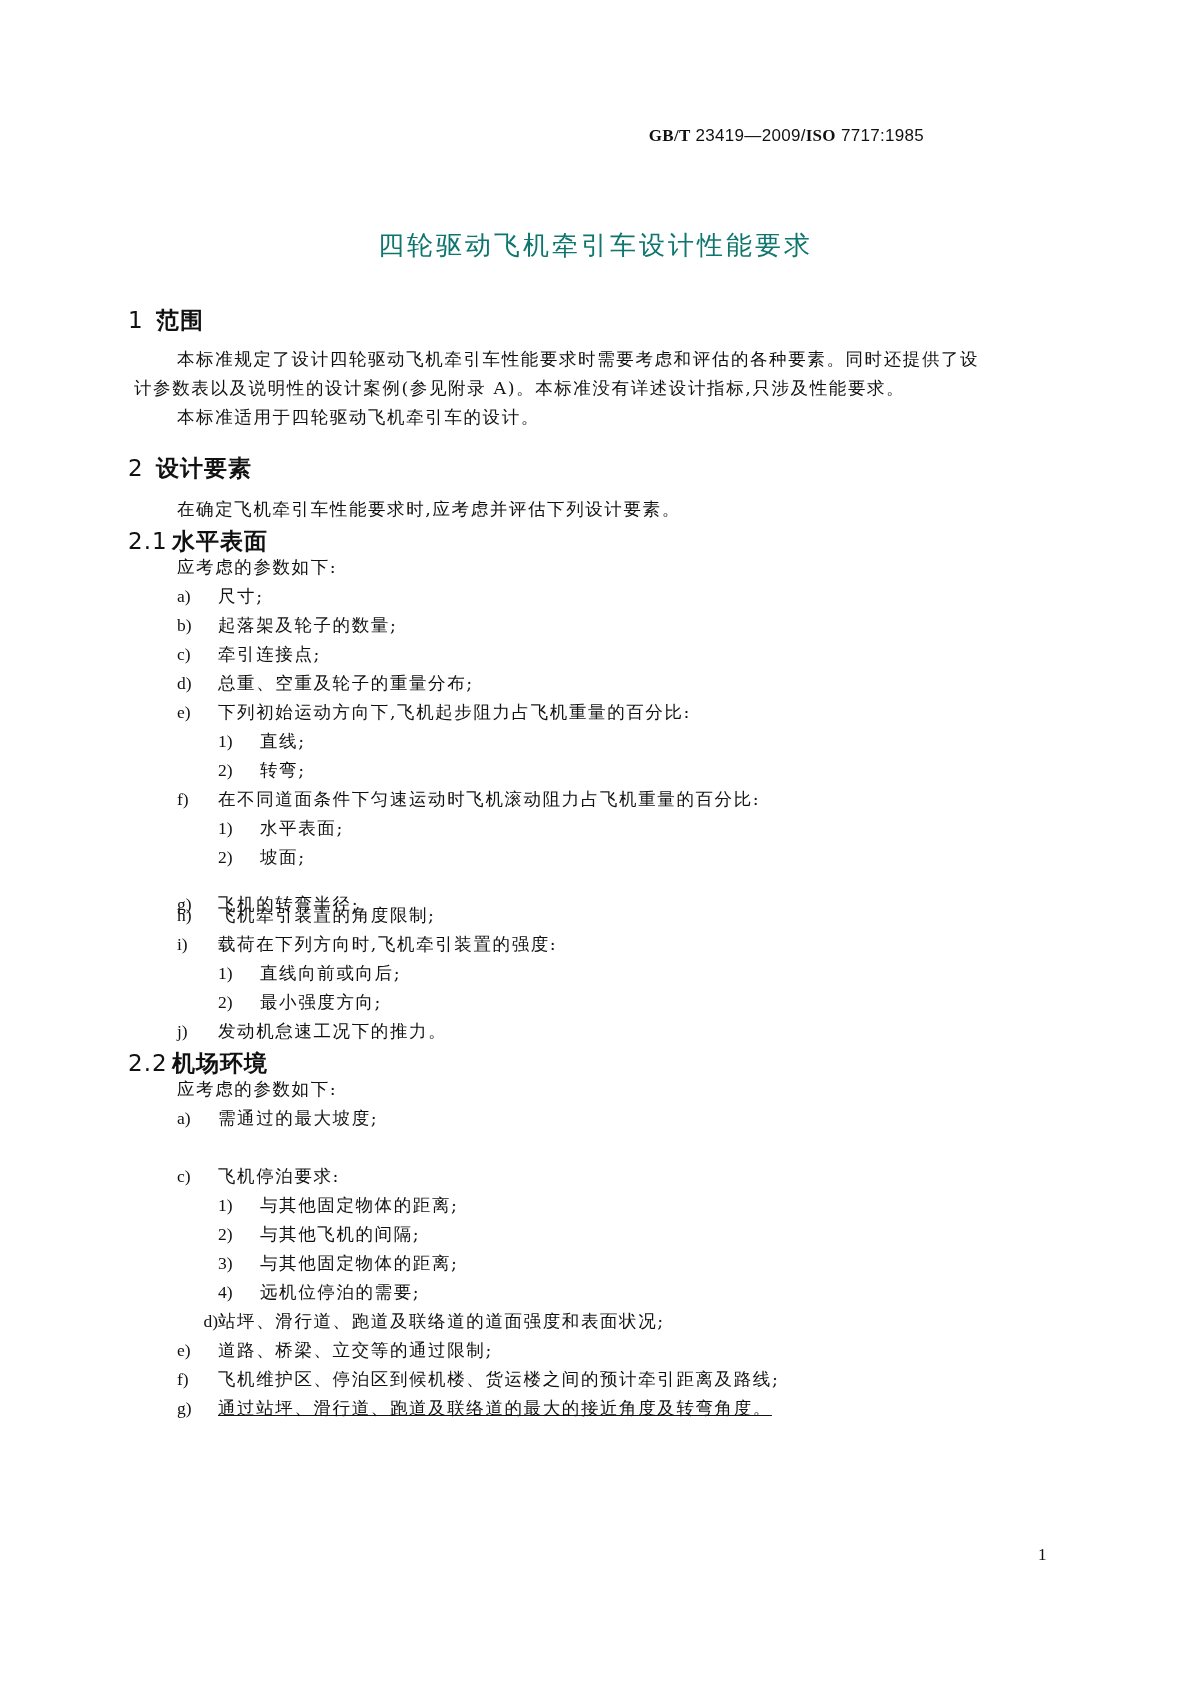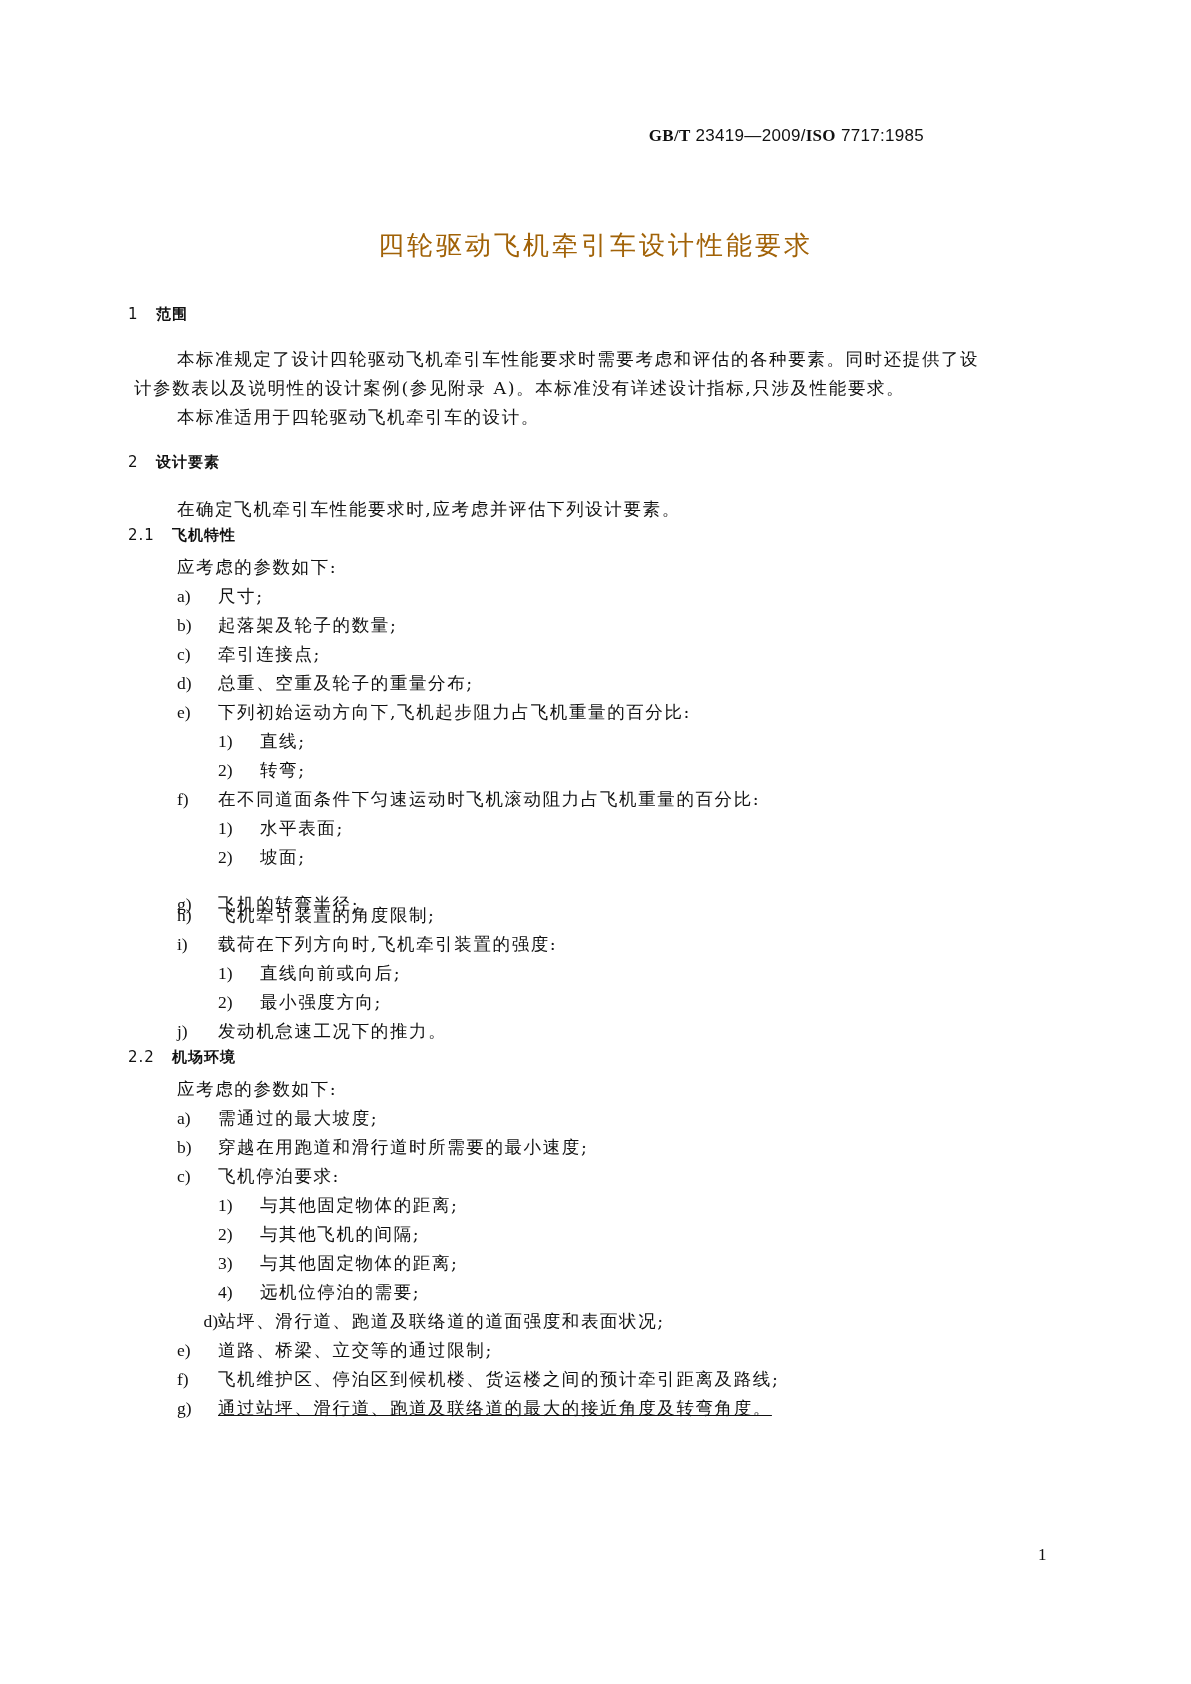--- a/index.html
+++ b/index.html
@@ -4,23 +4,23 @@
 <style>
   html, body { margin: 0; padding: 0; background: #ffffff; }
   body { width: 1191px; height: 1684px; position: relative; overflow: hidden;
          font-family: "DejaVu Serif", "Liberation Serif", serif; color: #111; }
   .page { position: absolute; left: 0; top: 0; width: 1050px; height: 1684px; background: #fff; }
   .std-code { position: absolute; top: 126px; right: 126px; font-size: 17px; letter-spacing: 0.3px;
               font-family: "Liberation Sans", "DejaVu Sans", sans-serif; color: #111; }
   .std-code b { font-family: "Liberation Serif", "DejaVu Serif", serif; font-weight: bold; }
   .doc-title { position: absolute; top: 228px; left: 0; width: 1191px; text-align: center;
                font-family: Liberation Mono, monospace; font-size: 26px;
-               letter-spacing: 3px; font-weight: normal; color: #a16207; }
+               letter-spacing: 3px; font-weight: normal; color: #0f766e; }
   .line { position: absolute; white-space: nowrap; font-size: 17.5px; letter-spacing: 1.6px; }
-  .heading { font-family: "DejaVu Sans", "Liberation Sans", sans-serif; font-weight: bold; font-size: 15px; letter-spacing: 1px; }
+  .heading { font-family: "DejaVu Sans", "Liberation Sans", sans-serif; font-weight: bold; font-size: 23px; letter-spacing: 1px; }
   .heading .num { display: inline-block; font-weight: normal; }
   .para { left: 177px; }
   .para-cont { left: 134px; }
   .item { left: 177px; }
   .item .mk { display: inline-block; width: 41px; font-family: "Liberation Serif", serif; letter-spacing: 0; }
   .sub { left: 218px; }
   .sub .mk { display: inline-block; width: 42px; font-family: "Liberation Serif", serif; letter-spacing: 0; }
   .page-num { position: absolute; top: 1545px; left: 1038px; font-size: 17px; font-family: "Liberation Serif", serif; }
 </style>
 </head>
@@ -38,21 +38,21 @@
   <div class="line para-cont" style="top:376px;">计参数表以及说明性的设计案例(参见附录 A)。本标准没有详述设计指标,只涉及性能要求。</div>
   <div class="line para" style="top:347px;">本标准规定了设计四轮驱动飞机牵引车性能要求时需要考虑和评估的各种要素。同时还提供了设</div>
   <div class="line para" style="top:405px;">本标准适用于四轮驱动飞机牵引车的设计。</div>
 
   <div class="line heading" style="top:453px; left:128px;">
     <span class="num" style="width:28px;">2</span><span>设计要素</span>
   </div>
   <div class="line para" style="top:497px;">在确定飞机牵引车性能要求时,应考虑并评估下列设计要素。</div>
 
   <div class="line heading" style="top:526px; left:128px;">
-    <span class="num" style="width:44px;">2.1</span><span>飞机特性</span>
+    <span class="num" style="width:44px;">2.1</span><span>水平表面</span>
   </div>
   <div class="line para" style="top:555px;">应考虑的参数如下:</div>
 
   <div class="line item" style="top:584px;"><span class="mk">a)</span><span>尺寸;</span></div>
   <div class="line item" style="top:613px;"><span class="mk">b)</span><span>起落架及轮子的数量;</span></div>
   <div class="line item" style="top:642px;"><span class="mk">c)</span><span>牵引连接点;</span></div>
   <div class="line item" style="top:671px;"><span class="mk">d)</span><span>总重、空重及轮子的重量分布;</span></div>
   <div class="line item" style="top:700px;"><span class="mk">e)</span><span>下列初始运动方向下,飞机起步阻力占飞机重量的百分比:</span></div>
   <div class="line sub" style="top:729px;"><span class="mk">1)</span><span>直线;</span></div>
   <div class="line sub" style="top:758px;"><span class="mk">2)</span><span>转弯;</span></div>
@@ -65,21 +65,20 @@
   <div class="line sub" style="top:961px;"><span class="mk">1)</span><span>直线向前或向后;</span></div>
   <div class="line sub" style="top:990px;"><span class="mk">2)</span><span>最小强度方向;</span></div>
   <div class="line item" style="top:1019px;"><span class="mk">j)</span><span>发动机怠速工况下的推力。</span></div>
 
   <div class="line heading" style="top:1048px; left:128px;">
     <span class="num" style="width:44px;">2.2</span><span>机场环境</span>
   </div>
   <div class="line para" style="top:1077px;">应考虑的参数如下:</div>
 
   <div class="line item" style="top:1106px;"><span class="mk">a)</span><span>需通过的最大坡度;</span></div>
-  <div class="line item" style="top:1135px;"><span class="mk">b)</span><span>穿越在用跑道和滑行道时所需要的最小速度;</span></div>
   <div class="line item" style="top:1164px;"><span class="mk">c)</span><span>飞机停泊要求:</span></div>
   <div class="line sub" style="top:1193px;"><span class="mk">1)</span><span>与其他固定物体的距离;</span></div>
   <div class="line sub" style="top:1222px;"><span class="mk">2)</span><span>与其他飞机的间隔;</span></div>
   <div class="line sub" style="top:1251px;"><span class="mk">3)</span><span>与其他固定物体的距离;</span></div>
   <div class="line sub" style="top:1280px;"><span class="mk">4)</span><span>远机位停泊的需要;</span></div>
   <div class="line item" style="top:1309px;text-align:right;"><span class="mk">d)</span><span>站坪、滑行道、跑道及联络道的道面强度和表面状况;</span></div>
   <div class="line item" style="top:1338px;"><span class="mk">e)</span><span>道路、桥梁、立交等的通过限制;</span></div>
   <div class="line item" style="top:1367px;"><span class="mk">f)</span><span>飞机维护区、停泊区到候机楼、货运楼之间的预计牵引距离及路线;</span></div>
   <div class="line item" style="top:1396px;text-decoration:underline;"><span class="mk">g)</span><span>通过站坪、滑行道、跑道及联络道的最大的接近角度及转弯角度。</span></div>
 

